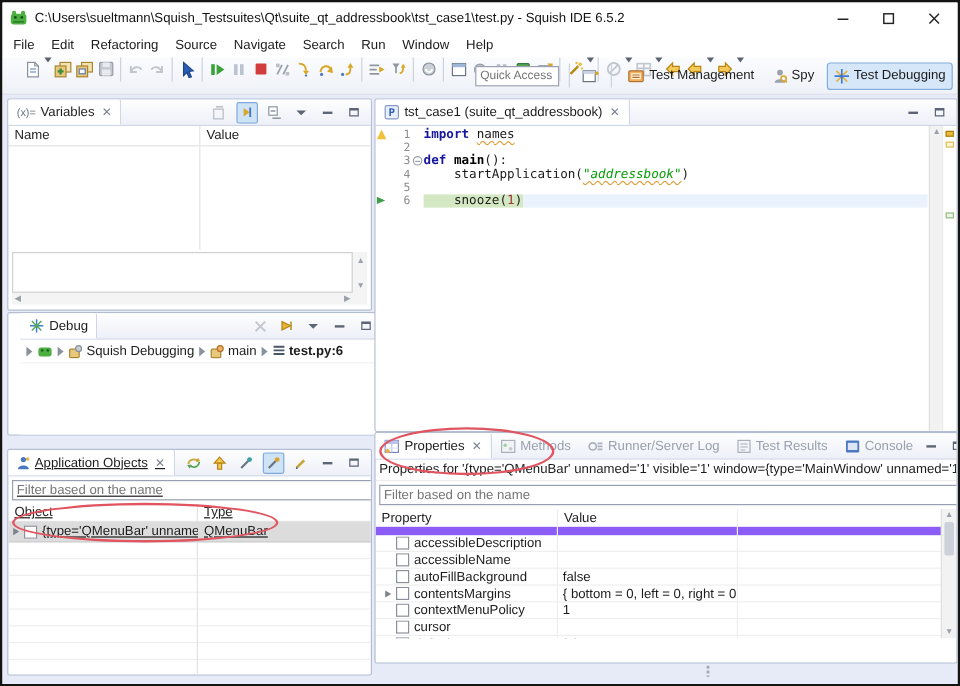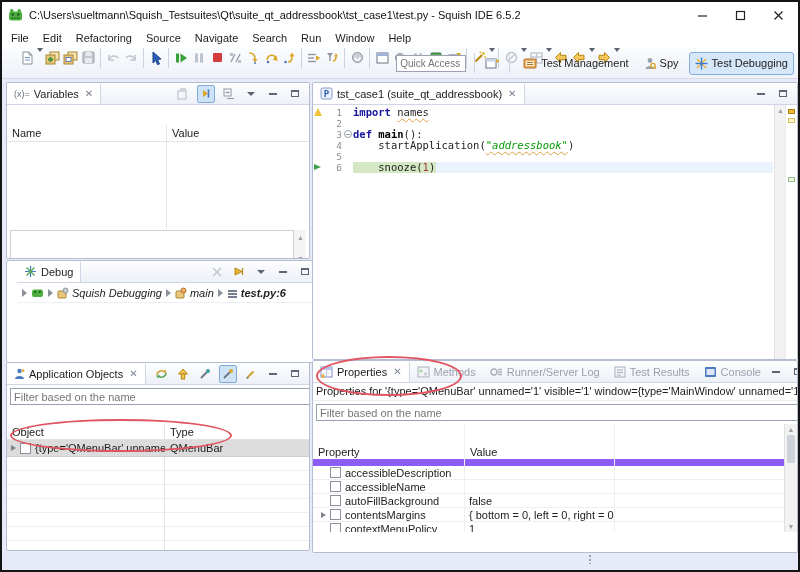--- a/index.html
+++ b/index.html
@@ -23,55 +23,55 @@
   .tb-right{position:absolute;right:4px;top:3px;height:24px;display:flex;align-items:center;gap:5px;}
   .qa-input{width:62px;height:15px;border:1px solid #9aa2b2;font-size:10px;color:#777;padding:0 3px;
             font-family:"Liberation Sans",sans-serif;background:#fff;}
   .persp{display:flex;align-items:center;gap:4px;height:21px;padding:0 5px;border-radius:3px;white-space:nowrap;}
   .persp.active{background:#d7e7fa;border:1px solid #84aede;}
   
   .main{position:absolute;top:77px;left:0;right:0;bottom:0;background:#e7ebf8;}
   .panel{position:absolute;background:#fff;border:1px solid #b4bdd1;border-radius:2px;overflow:hidden;}
   #p-vars{left:4px;top:3px;width:302px;height:175px;}
   #p-debug{left:4px;top:181px;width:302px;height:101px;padding-left:10px;}
-  #p-appobj{left:4px;top:283px;width:302px;height:187px;}
+  #p-appobj{left:4px;top:295px;width:302px;height:187px;text-decoration:underline;}
   #p-editor{left:310px;top:3px;width:484px;height:276px;}
   #p-props{left:310px;top:281px;width:484px;height:191px;}
   
   .viewbar{height:21px;display:flex;align-items:stretch;background:linear-gradient(#fefefe,#edf0f8);
            border-bottom:1px solid #cfd6e6;}
   .viewtab{display:flex;align-items:center;gap:4px;padding:0 7px;white-space:nowrap;}
   .viewtab.active{background:#fff;border-right:1px solid #cfd6e6;border-radius:2px 2px 0 0;}
   .viewtab.inactive{color:#9aa1ae;}
   .tclose{color:#7a8190;font-size:10px;margin-left:2px;}
   .vspacer{flex:1;}
   .vbtns{display:flex;align-items:center;gap:6px;padding-right:6px;}
   .vb{width:16px;height:16px;display:flex;align-items:center;justify-content:center;border-radius:2px;}
   .vb.hl{background:#cfe3f7;border:1px solid #7fa9d9;}
   .ic-min{width:8px;height:2px;background:#5c6476;display:inline-block;}
   .ic-max{width:8px;height:7px;border:1px solid #5c6476;border-top-width:2px;display:inline-block;box-sizing:border-box;}
   .ic-menu{width:0;height:0;border-left:4px solid transparent;border-right:4px solid transparent;border-top:4px solid #5c6476;}
   
-  .thead{display:flex;height:16px;align-items:center;border-bottom:1px solid #e3e3e3;color:#222;margin-top:20px;}
+  .thead{display:flex;height:16px;align-items:center;border-bottom:1px solid #e3e3e3;color:#222;}
   .th{padding:0 5px;box-sizing:border-box;height:100%;display:flex;align-items:center;border-right:1px solid #e3e3e3;}
   .gridrow{height:13px;border-bottom:1px solid #efefef;}
   .cbox{width:9px;height:9px;border:1px solid #8b909b;background:#fff;display:inline-block;flex:none;}
   .expander{width:0;height:0;border-top:3.5px solid transparent;border-bottom:3.5px solid transparent;border-left:5px solid #7d828c;display:inline-block;flex:none;}
   .filter-input{display:block;width:calc(100% - 8px);margin:3px;height:15px;border:1px solid #98a0b0;
                 font-size:11px;padding:0 3px;color:#444;font-family:"Liberation Sans",sans-serif;box-sizing:content-box;}
   
   .vars-body{position:relative;height:86px;}
   .coldiv{position:absolute;top:0;bottom:0;width:1px;background:#e3e3e3;}
   .detail-pane{position:relative;margin:2px 3px;height:44px;background:#f4f4f4;}
   .detail-inner{position:absolute;left:0;top:0;right:12px;bottom:10px;background:#fff;border:1px solid #cfcfcf;}
   .sarrow{position:absolute;color:#9aa0aa;font-size:7px;line-height:7px;}
   
   .crumbbar{height:19px;display:flex;align-items:center;gap:4px;padding:0 5px;border-bottom:1px solid #eceff5;}
   .crumb-sep{width:0;height:0;border-top:4px solid transparent;border-bottom:4px solid transparent;border-left:5px solid #8a909c;}
-  .crumb{display:flex;align-items:flex-end;gap:3px;white-space:nowrap;font-style:italic;}
+  .crumb{display:flex;align-items:flex-start;gap:3px;white-space:nowrap;}
   
   .selrow{height:16px;background:#dcdcdc;display:flex;align-items:center;border-bottom:1px solid #cfcfcf;}
   .selrow .oc{width:158px;display:flex;align-items:center;gap:4px;padding-left:4px;box-sizing:border-box;overflow:hidden;white-space:nowrap;}
   .selrow .tc{flex:1;padding-left:5px;white-space:nowrap;}
   .appgrid{position:relative;}
   
   .ed-body{position:relative;height:calc(100% - 21px);background:#fff;}
   .cl{display:flex;height:11px;line-height:11px;font-family:"DejaVu Sans Mono",monospace;font-size:10.5px;}
   .ga{width:12px;flex:none;position:relative;}
   .ln{width:17px;flex:none;text-align:right;color:#8d8d8d;font-size:9.5px;padding-right:2px;}

